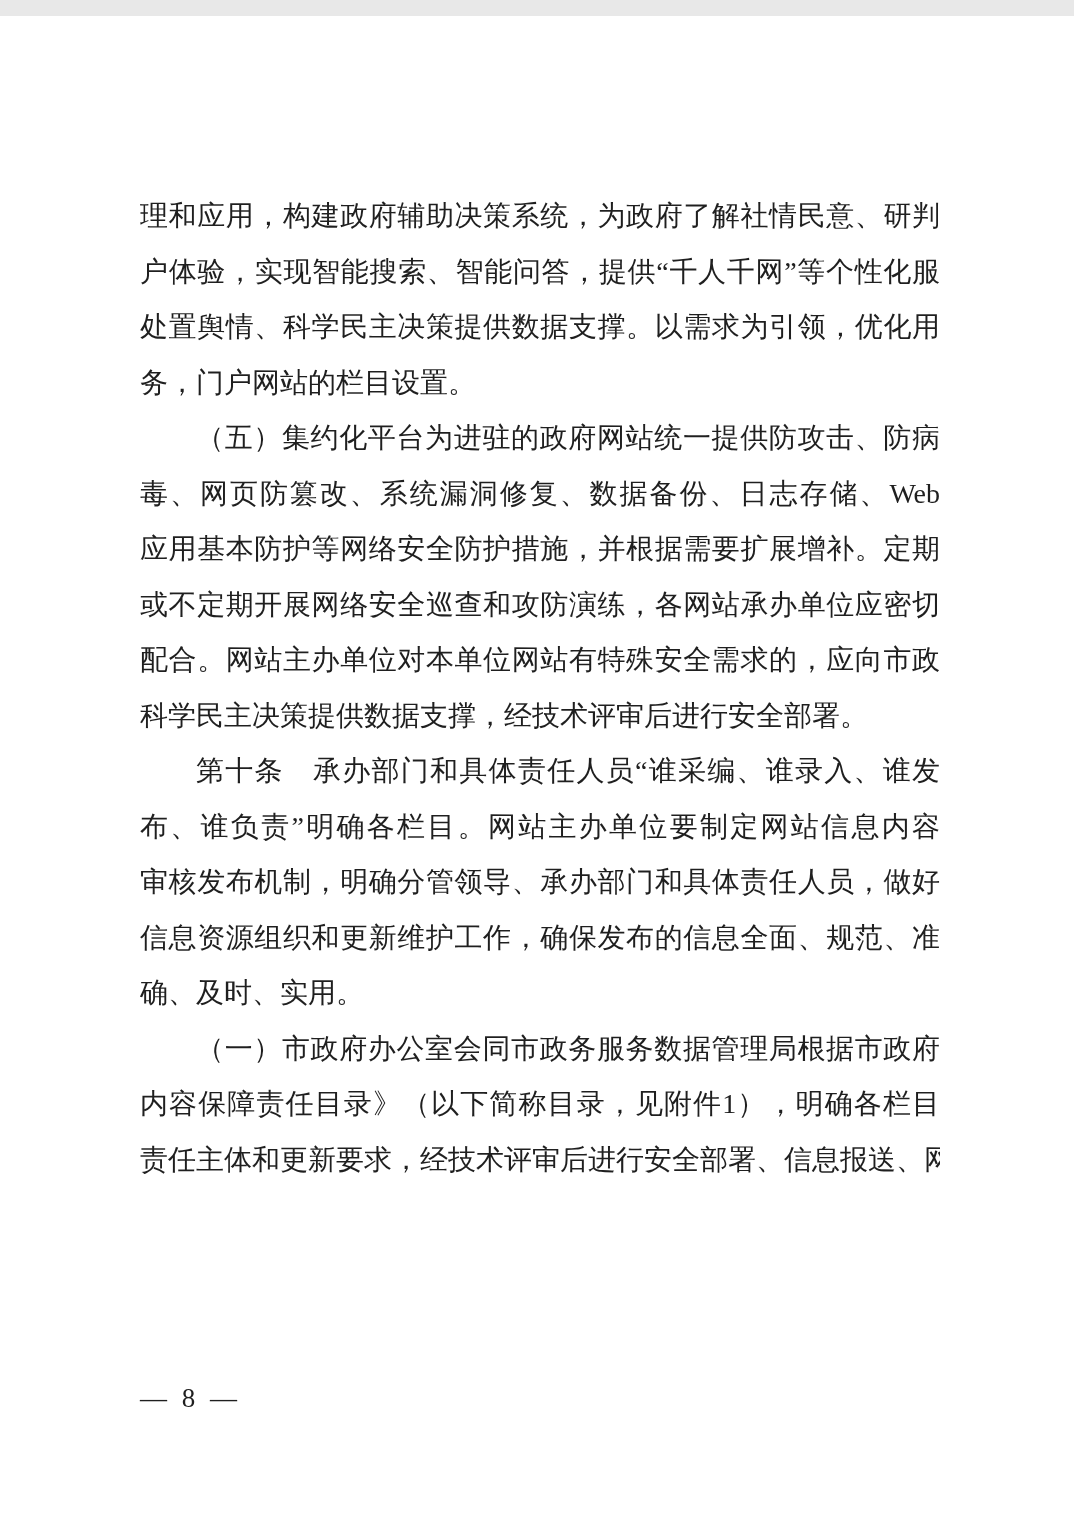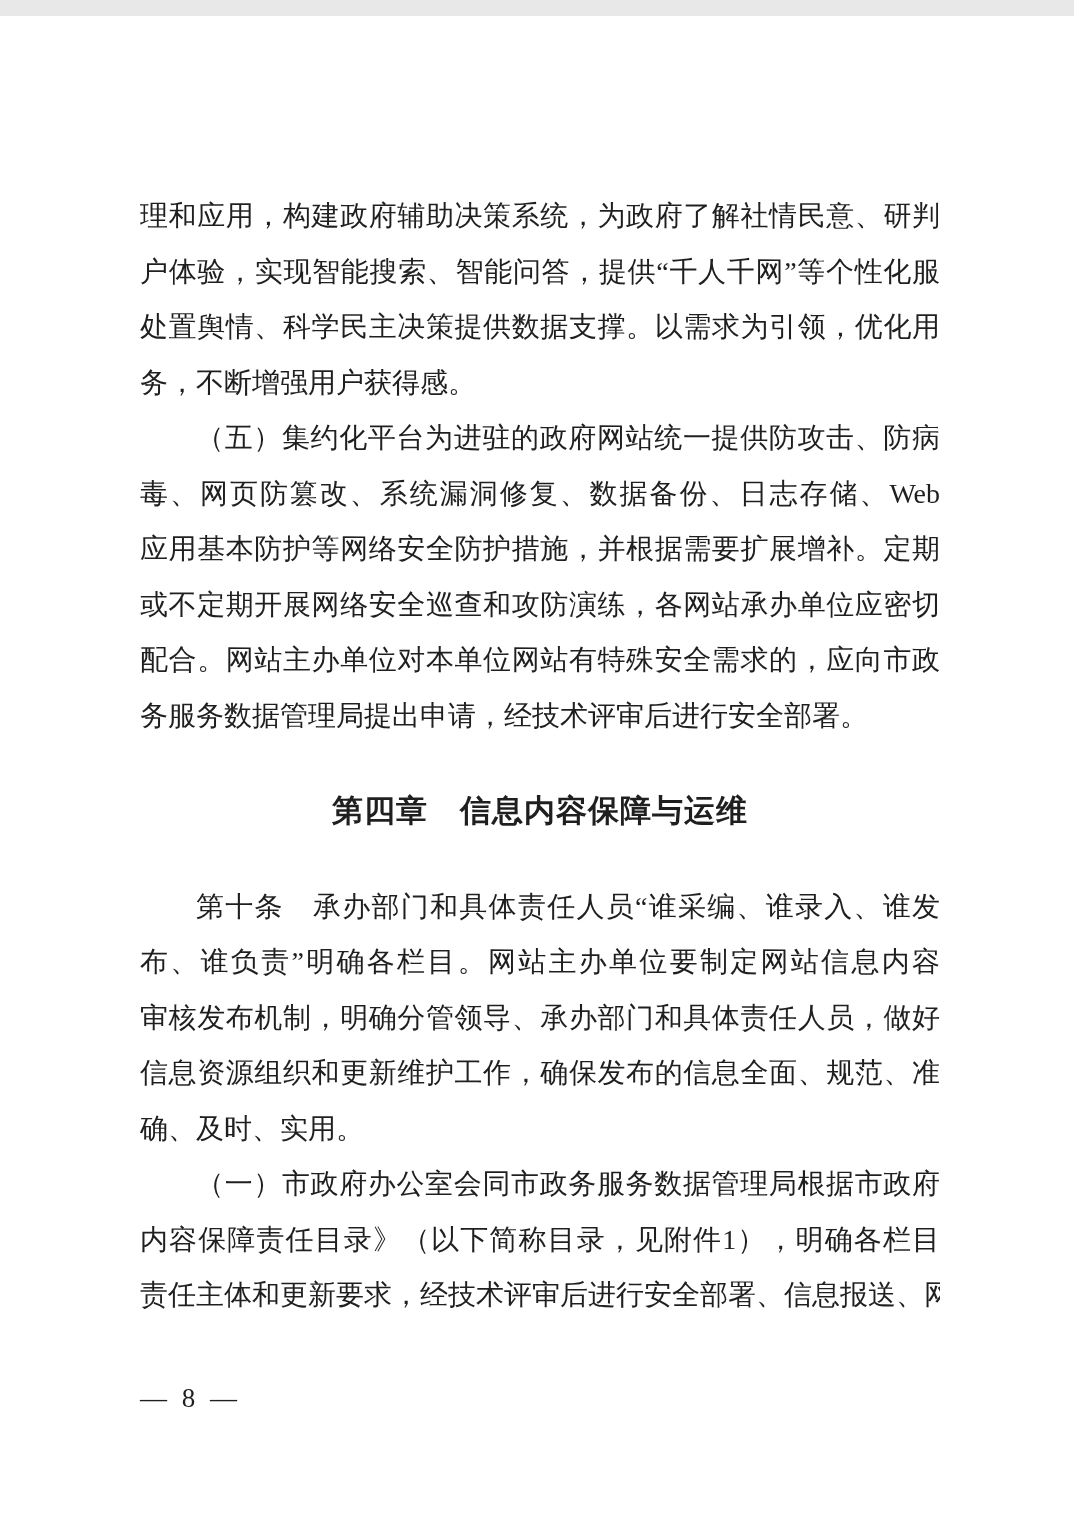--- a/index.html
+++ b/index.html
@@ -60,28 +60,27 @@
   }
 </style>
 </head>
 <body>
 
 <div class="page">
   <div class="text-block">
       <div class="line">理和应用，构建政府辅助决策系统，为政府了解社情民意、研判</div>
       <div class="line">户体验，实现智能搜索、智能问答，提供“千人千网”等个性化服</div>
       <div class="line">处置舆情、科学民主决策提供数据支撑。以需求为引领，优化用</div>
-      <div class="line last">务，不断增强用户获得感。</div>
+      <div class="line last">务，门户网站的栏目设置。</div>
       <div class="line indent">（五）集约化平台为进驻的政府网站统一提供防攻击、防病</div>
       <div class="line">毒、网页防篡改、系统漏洞修复、数据备份、日志存储、Web</div>
       <div class="line">应用基本防护等网络安全防护措施，并根据需要扩展增补。定期</div>
       <div class="line">或不定期开展网络安全巡查和攻防演练，各网站承办单位应密切</div>
       <div class="line">配合。网站主办单位对本单位网站有特殊安全需求的，应向市政</div>
-      <div class="line last">务服务数据管理局提出申请，经技术评审后进行安全部署。</div>
-      <div class="heading">第四章　信息内容保障与运维</div>
+      <div class="line last">科学民主决策提供数据支撑，经技术评审后进行安全部署。</div>
       <div class="line indent">第十条　承办部门和具体责任人员“谁采编、谁录入、谁发</div>
       <div class="line">布、谁负责”明确各栏目。网站主办单位要制定网站信息内容</div>
       <div class="line">审核发布机制，明确分管领导、承办部门和具体责任人员，做好</div>
       <div class="line">信息资源组织和更新维护工作，确保发布的信息全面、规范、准</div>
       <div class="line last">确、及时、实用。</div>
       <div class="line indent">（一）市政府办公室会同市政务服务数据管理局根据市政府</div>
       <div class="line">内容保障责任目录》（以下简称目录，见附件1），明确各栏目</div>
       <div class="line">责任主体和更新要求，经技术评审后进行安全部署、信息报送、网</div>
     </div>
   <div class="page-number">— 8 —</div>

